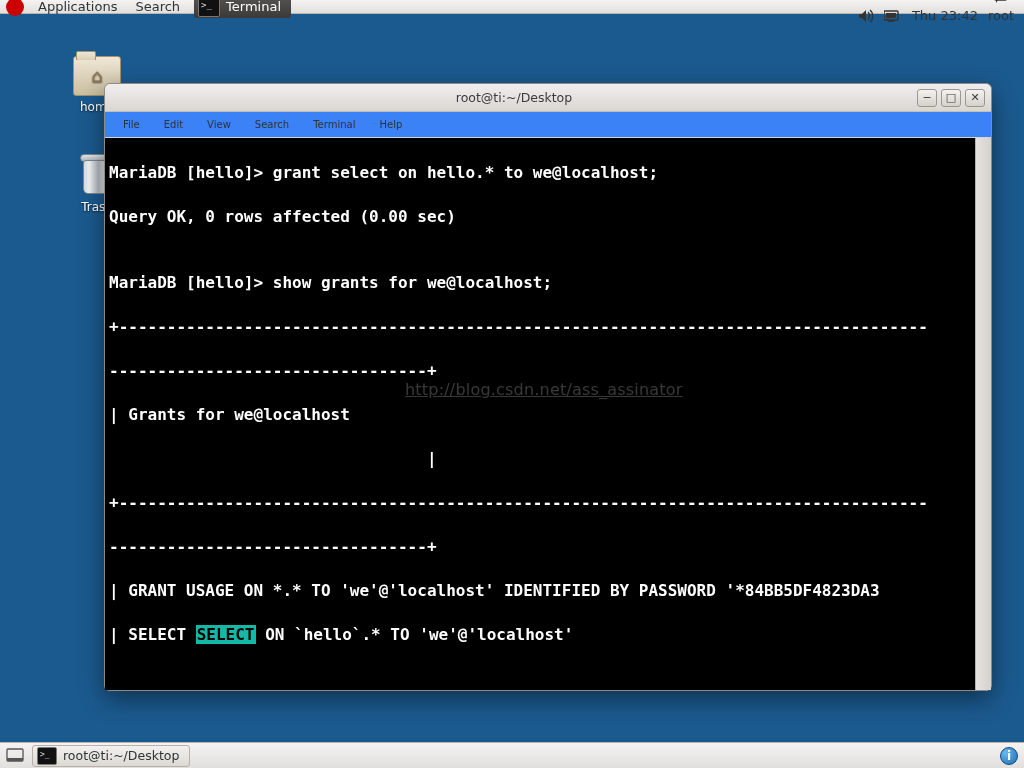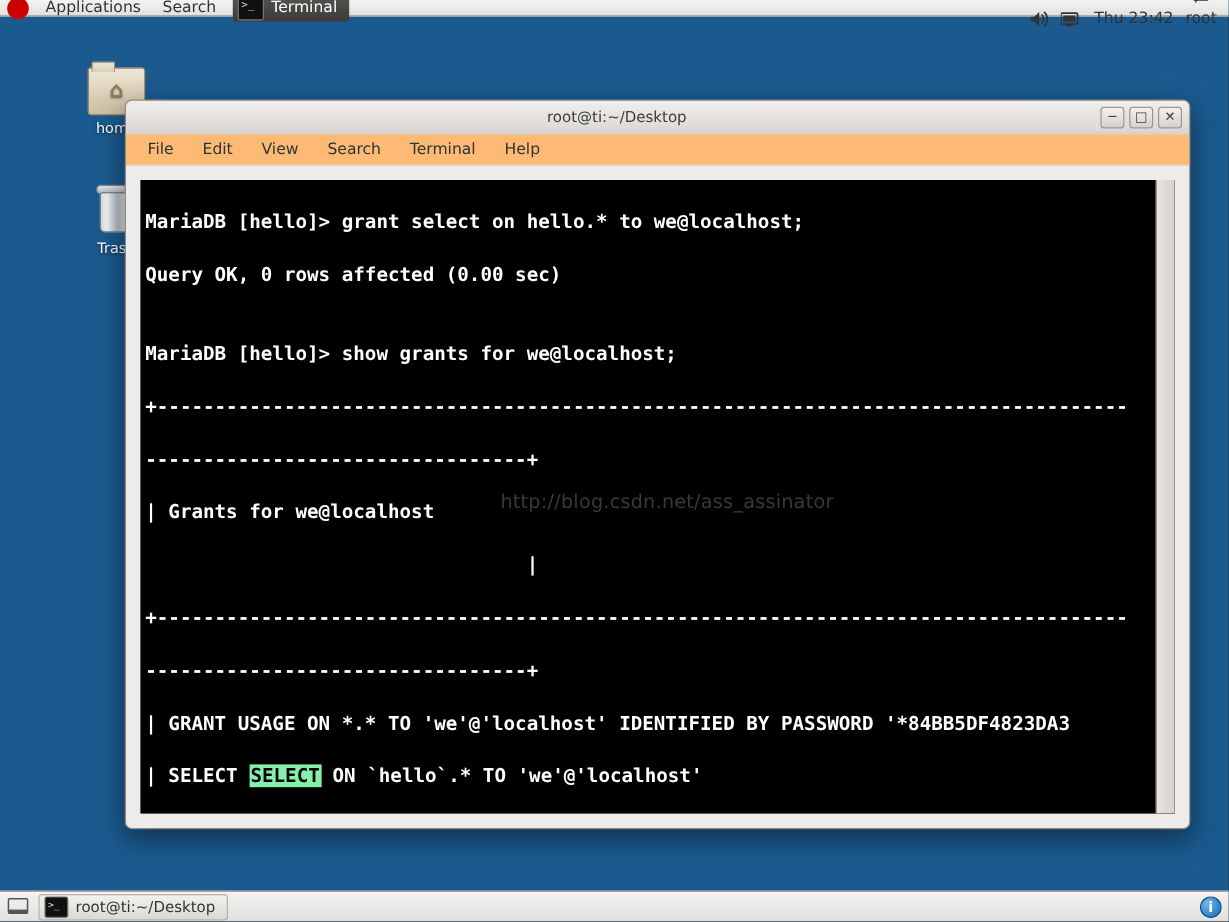--- a/index.html
+++ b/index.html
@@ -84,42 +84,42 @@
     display:flex; align-items:center; padding:0 6px;
   }
   .titlebar .title { flex:1; text-align:center; font-size:12.5px; color:#3b3b3b;}
   .win-btns { display:flex; gap:4px;}
   .win-btn {
     width:20px;height:18px;border:1px solid #9b968e;border-radius:3px;
     background:linear-gradient(#f4f2f0,#d5d1cb);
     display:flex;align-items:center;justify-content:center;font-size:11px;color:#3b3b3b;
   }
   .menubar {
-    height:26px; background:#fdba74; border-bottom:1px solid #d7d3cd;
-    display:flex; align-items:center; gap:4px; padding:0 8px; font-size:13px;
+    height:26px; background:#3b82f6; border-bottom:1px solid #d7d3cd;
+    display:flex; align-items:center; gap:4px; padding:0 8px; font-size:10px;
   }
   .menubar .m { padding:3px 10px; }
   .term-body {
-    flex:1; background:#000; margin:12px; color:#fff;
+    flex:1; background:#000; margin:0; color:#fff;
     font-family:"DejaVu Sans Mono","Liberation Mono",monospace;
     font-size:16px; font-weight:bold; line-height:22px;
     padding:2px 4px 4px 4px; overflow:hidden; position:relative;
     white-space:pre; 
   }
   .term-body .line { white-space:pre; }
-  .term-body .hl { background:#86efac; color:#000; padding:0 1px;}
+  .term-body .hl { background:#14b8a6; color:#000; padding:0 1px;}
   .term-scrollbar{
     position:absolute;top:0;right:0;bottom:0;width:16px;
     background:linear-gradient(90deg,#e6e4e1,#d5d1cb);
     border-left:1px solid #b7b2aa;
   }
   .watermark{
-    position:absolute; left:300px; top:258px;
+    position:absolute; left:300px; top:242px;
     color:rgba(160,160,160,.35); font:16px "DejaVu Sans",sans-serif;
-    font-weight:normal; letter-spacing:.2px; pointer-events:none;
+    font-weight:normal; letter-spacing:.2px; pointer-events:none;text-decoration:underline;
   }
   
   .bottom-panel{
     position:absolute;left:0;right:0;bottom:0;height:26px;
     background:linear-gradient(#f4f3f2,#e2e0dd);border-top:1px solid #b8b4ae;
     display:flex;align-items:center;padding:0 6px;gap:8px;
   }
   .bottom-panel .taskbtn{
     display:flex;align-items:center;gap:6px;padding:1px 10px 1px 4px;
     border:1px solid #b6b1a9;border-radius:3px;

